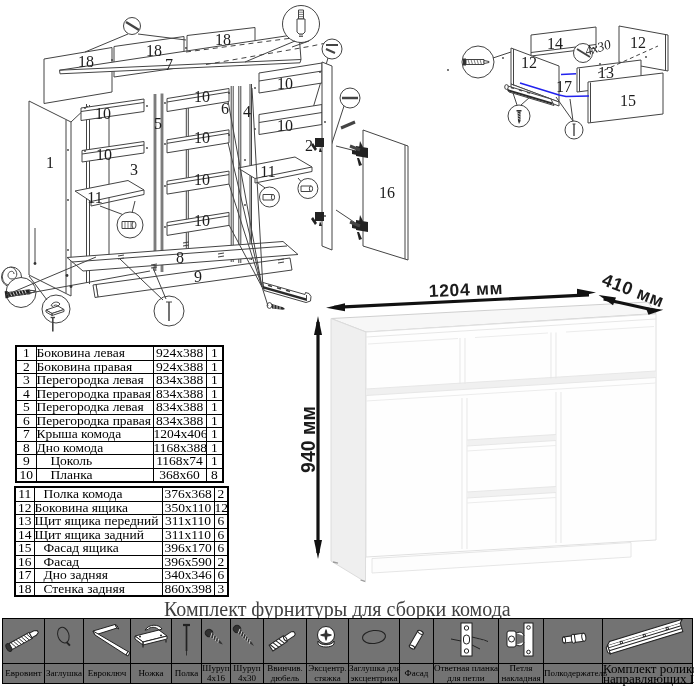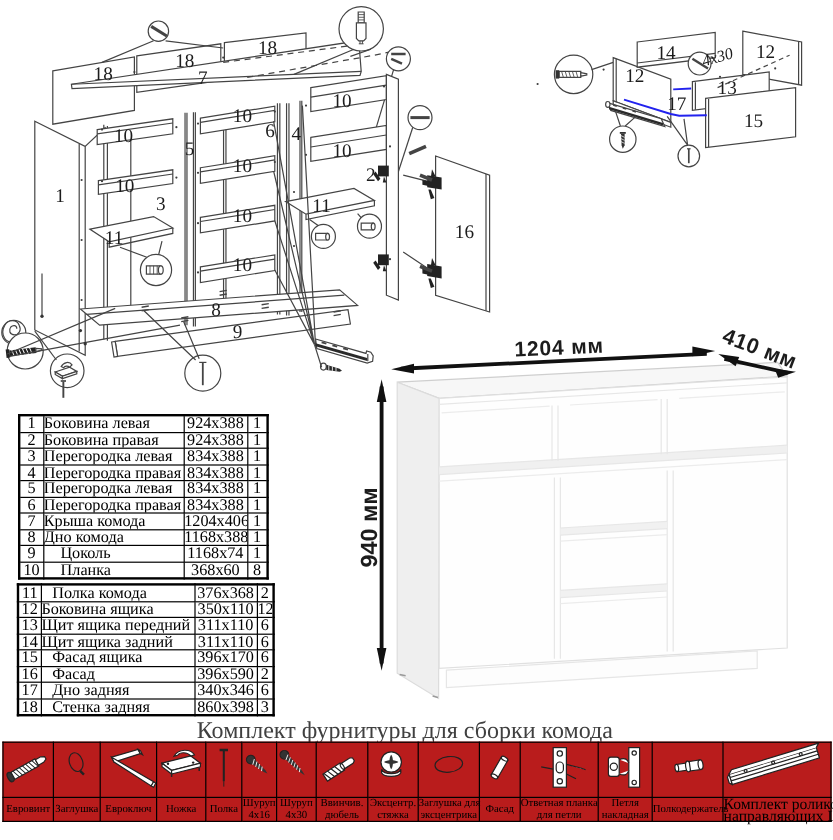--- a/index.html
+++ b/index.html
@@ -7,21 +7,21 @@
   svg text{font-family:"Liberation Serif",serif;fill:#1c1c1c}
   #diag{position:absolute;left:0;top:0}
   table{border-collapse:collapse;table-layout:fixed}
   .pt{position:absolute;border:2px solid #000;background:#fff}
   .pt td{border:1px solid #000;font-size:13.5px;padding:0;white-space:nowrap;overflow:hidden;line-height:12.5px;color:#000}
   .pt td.n{text-align:center}
   .pt td.nm{padding-left:0}
   .pt td.sz{text-align:center}
   .ind1{padding-left:14px !important}
   .ind2{padding-left:9px !important}
-  #hw{position:absolute;left:2px;top:618px;border:1px solid #000;background:#b91c1c}
+  #hw{position:absolute;left:2px;top:618px;border:1px solid #000;background:#737373}
   #hw td{border:1px solid #000;padding:0;text-align:center;vertical-align:middle;color:#000}
   #hw .lbl{font-size:9px;line-height:9.5px;white-space:nowrap}
   #hw .qty{font-size:15px;line-height:13px}
   #title{position:absolute;left:164px;top:598px;font-size:20px;color:#404040;white-space:nowrap}
 </style>
 </head>
 <body>
 <div id="page">
 <svg id="diag" width="694" height="700" viewBox="0 0 694 700">
 <g fill="none" stroke="#444" stroke-width="1">

